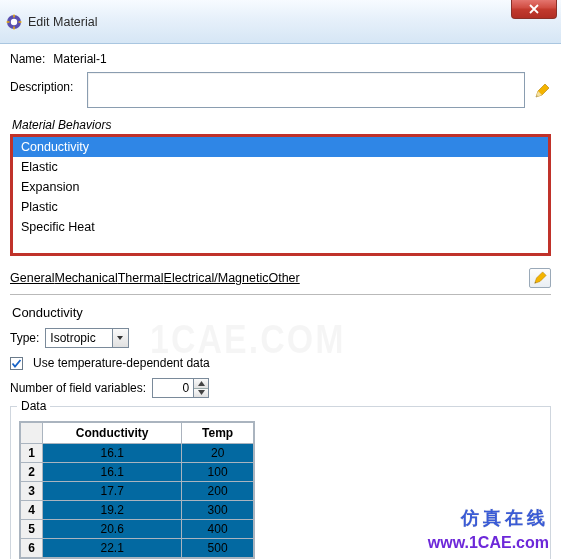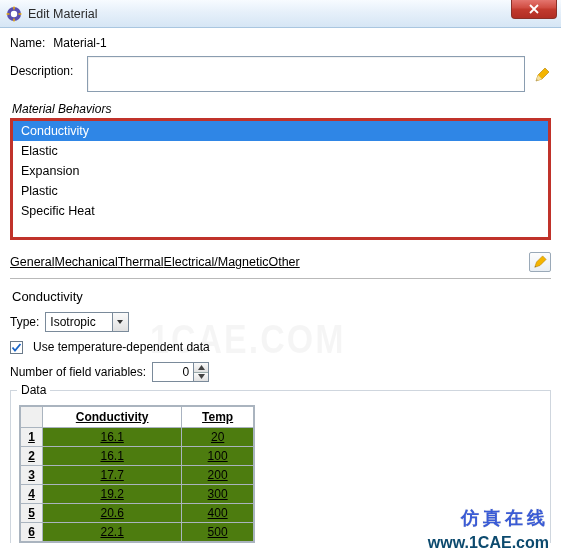--- a/index.html
+++ b/index.html
@@ -7,21 +7,21 @@
     margin: 0;
     font-family: "Segoe UI", Tahoma, sans-serif;
     font-size: 12px;
     background: #fff;
     width: 561px;
     height: 560px;
     overflow: hidden;
     position: relative;
   }
   .titlebar {
-    height: 28px;
+    height: 44px;
     background: linear-gradient(to bottom, #f7fbff 0%, #e6f0fa 45%, #d6e6f5 100%);
     border-bottom: 1px solid #a9c6e0;
     display: flex;
     align-items: center;
     padding: 0 0 0 6px;
     position: relative;
   }
   .titlebar .app-icon {
     width: 16px; height: 16px;
     margin-right: 6px;
@@ -168,21 +168,21 @@
     border:1px solid #aab4bf;
     font-weight:bold;
     padding:3px 6px;
     text-align:center;
   }
   thead th.corner { width:22px; background:#f0f0f0; }
   tbody td, tbody th {
     border:1px solid #aab4bf;
     padding:2px 6px;
     text-align:center;
-    background:#4d7c0f;
+    background:#0369a1;
   }
   tbody th.rowhdr {
     width:22px;
     background:#f0f0f0;
     font-weight:bold;
   }
   .watermark1 {
     position:absolute;
     right:12px; bottom:30px;
     font-size:18px;
@@ -190,41 +190,40 @@
     letter-spacing:4px;
     color:#3a5bd6;
     text-shadow:0 0 1px rgba(0,0,0,.2);
     pointer-events:none;
   }
   .watermark2 {
     position:absolute;
     right:12px; bottom:8px;
     font-size:16px;
     font-weight:bold;
-    color:#0c4a6e;
+    color:#6d28d9;
     pointer-events:none;
   }
   .faint-watermark {
     position:absolute;
     left:150px; top:320px;
     font-size:34px;
     font-weight:bold;
     color:rgba(0,0,0,0.04);
     letter-spacing:2px;
     pointer-events:none;
     transform:scaleY(1.2);
   }
   .groupbox {
     border-top:1px solid #cfd6de;
     border-left:1px solid #cfd6de;
     border-right:1px solid #cfd6de;
     margin-top:2px;
     padding:6px 8px 0 8px;
     position:relative;
-    text-decoration:underline;
   }
   .groupbox .gtitle {
     position:relative;
     top:-14px;
     left:-2px;
     background:#fff;
     padding:0 4px;
     display:inline-block;
   }
 </style>

